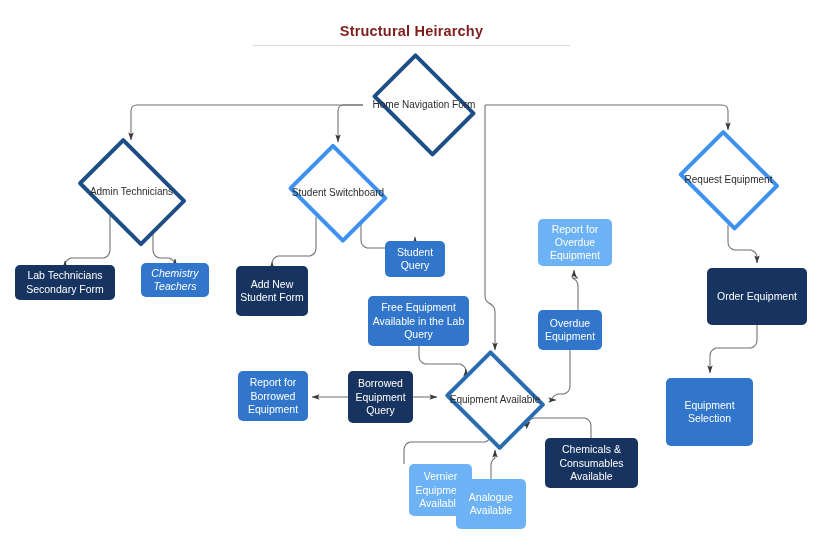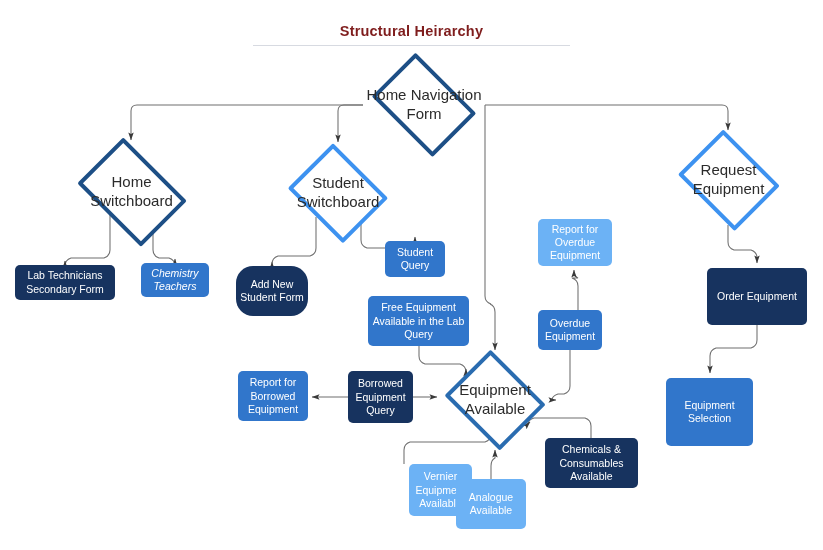--- a/index.html
+++ b/index.html
@@ -76,21 +76,21 @@
     border-style: solid;
     border-width: 4px;
     border-radius: 2px;
   }
   .diamond.dk  .dshape { border-color: #1d4f86; }
   .diamond.md  .dshape { border-color: #2a6cb0; }
   .diamond.lt  .dshape { border-color: #3d92f0; }
   .diamond .dlabel {
     position: relative;
     z-index: 2;
-    font-size: 15px;
+    font-size: 10px;
     color: #2b2b2b;
     line-height: 1.25;
     width: 96%;
   }
 </style>
 </head>
 <body>
 
 <div id="canvas">
 
@@ -141,21 +141,21 @@
     </g>
   </svg>
 
   <div class="node diamond dk" style="left:363px; top:61px; width:122px; height:88px;">
     <div class="dshape"></div>
     <div class="dlabel">Home Navigation Form</div>
   </div>
 
   <div class="node diamond dk" style="left:68px; top:146px; width:127px; height:92px;">
     <div class="dshape"></div>
-    <div class="dlabel">Home Switchboard</div>
+    <div class="dlabel">Admin Technicians</div>
   </div>
 
   <div class="node diamond lt" style="left:283px; top:148px; width:110px; height:90px;">
     <div class="dshape"></div>
     <div class="dlabel">Student Switchboard</div>
   </div>
 
   <div class="node diamond md" style="left:440px; top:354px; width:110px; height:92px;">
     <div class="dshape"></div>
     <div class="dlabel">Equipment Available</div>
@@ -163,21 +163,21 @@
 
   <div class="node diamond lt" style="left:672px; top:135px; width:113px; height:90px;">
     <div class="dshape"></div>
     <div class="dlabel">Request Equipment</div>
   </div>
 
   <div class="node box navy" style="left:15px; top:265px; width:100px; height:35px;">Lab Technicians Secondary Form</div>
 
   <div class="node box blue" style="left:141px; top:263px; width:68px; height:34px;font-style:italic;">Chemistry Teachers</div>
 
-  <div class="node box navy" style="left:236px; top:266px; width:72px; height:50px;border-radius:17px;">Add New Student Form</div>
+  <div class="node box navy" style="left:236px; top:266px; width:72px; height:50px;">Add New Student Form</div>
 
   <div class="node box blue" style="left:385px; top:241px; width:60px; height:36px;">Student Query</div>
 
   <div class="node box blue" style="left:368px; top:296px; width:101px; height:50px;">Free Equipment Available in the Lab Query</div>
 
   <div class="node box lblue" style="left:538px; top:219px; width:74px; height:47px;">Report for Overdue Equipment</div>
 
   <div class="node box blue" style="left:538px; top:310px; width:64px; height:40px;">Overdue Equipment</div>
 
   <div class="node box blue" style="left:238px; top:371px; width:70px; height:50px;">Report for Borrowed Equipment</div>

